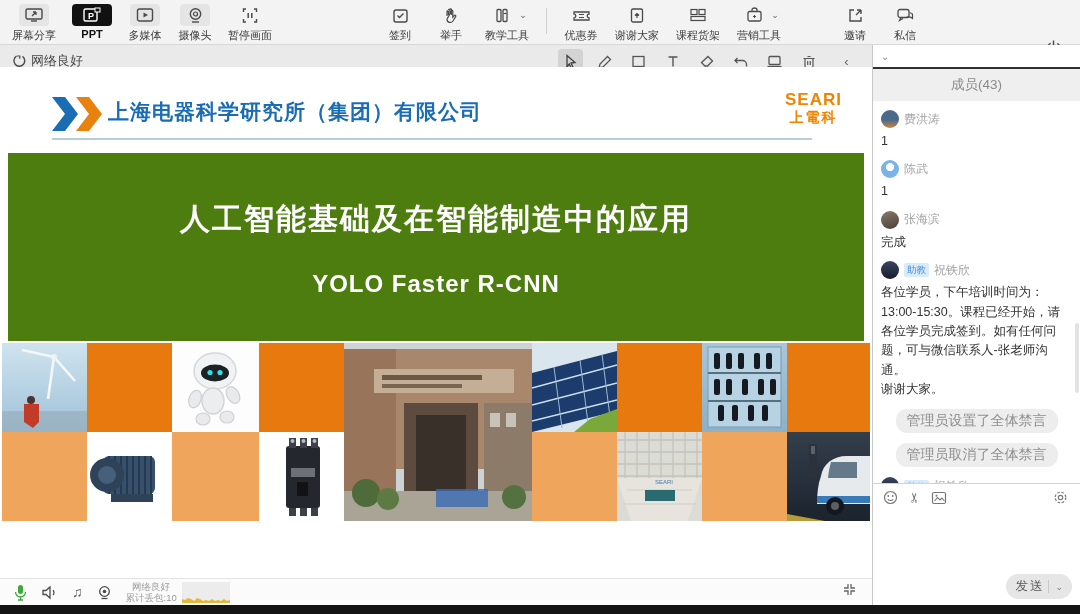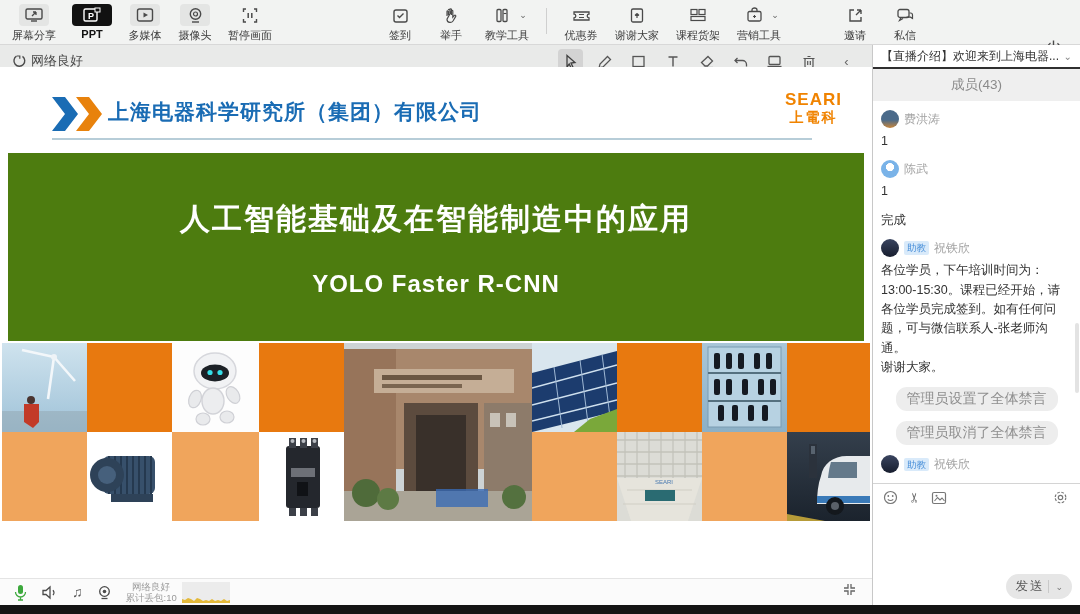--- a/index.html
+++ b/index.html
@@ -567,21 +567,20 @@
       <span class="collapse">
         <svg width="13" height="13" viewBox="0 0 13 13">
             <path d="M1 5h4V1M12 5H8V1M1 8h4v4M12 8H8v4" fill="none" stroke="#666" stroke-width="1.3"></path>
           </svg>
       </span>
     </div>
   </div>
 
   <div class="sidebar">
     <div class="sb-header">
-      <span class="ht">【直播介绍】欢迎来到上海电器...</span>
       <span class="hc">⌄</span>
     </div>
     <div class="sb-tabs">
       <div class="sb-tab off">
           <span>成员(43)</span>
         </div>
     </div>
 
     <div class="chat">
       <div class="msg">
@@ -592,20 +591,24 @@
         <div class="mtext">1</div>
       </div>
       <div class="msg">
         <div class="mhead">
             <span class="avatar a-chen"></span>
             <span class="uname">陈武</span>
           </div>
         <div class="mtext">1</div>
       </div>
       <div class="msg">
+        <div class="mhead">
+            <span class="avatar a-zhang"></span>
+            <span class="uname">张海滨</span>
+          </div>
         <div class="mtext">完成</div>
       </div>
       <div class="msg">
         <div class="mhead">
             <span class="avatar a-zhu"></span>
             <span class="badge">助教</span>
             <span class="uname">祝铁欣</span>
           </div>
         <div class="mtext">各位学员，下午培训时间为：13:00-15:30。课程已经开始，请各位学员完成签到。如有任何问题，可与微信联系人-张老师沟通。
 谢谢大家。</div>

